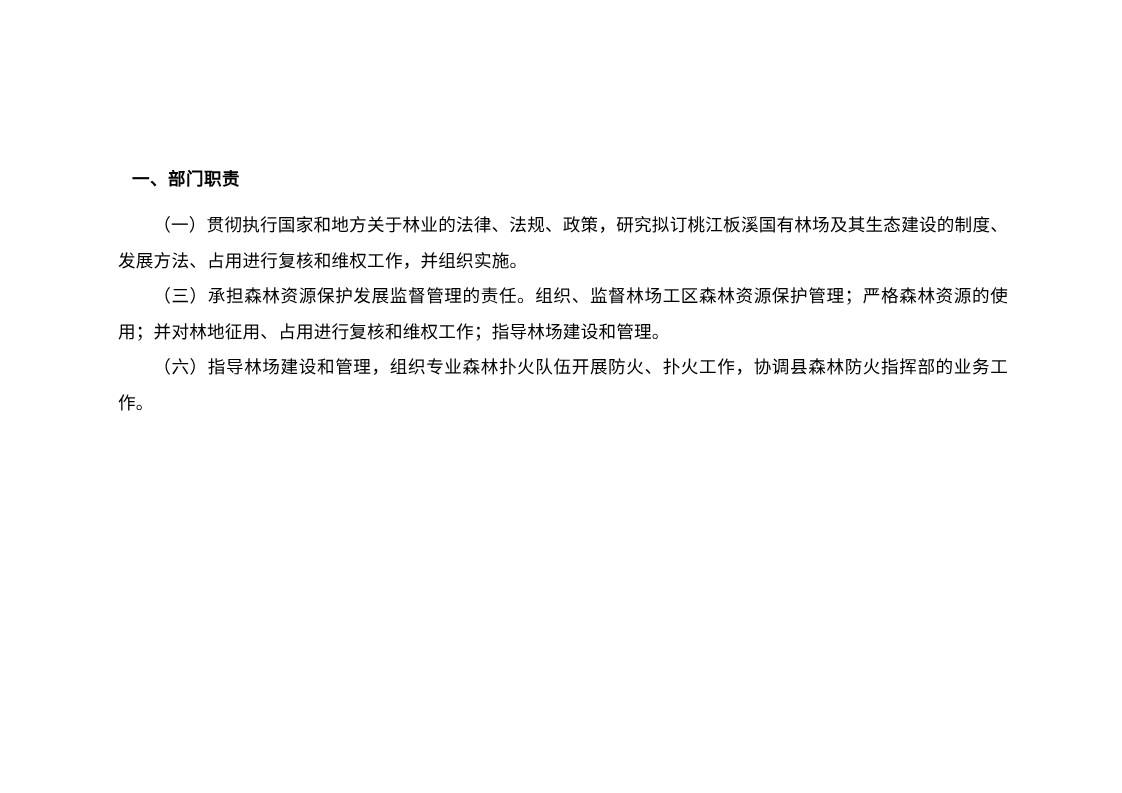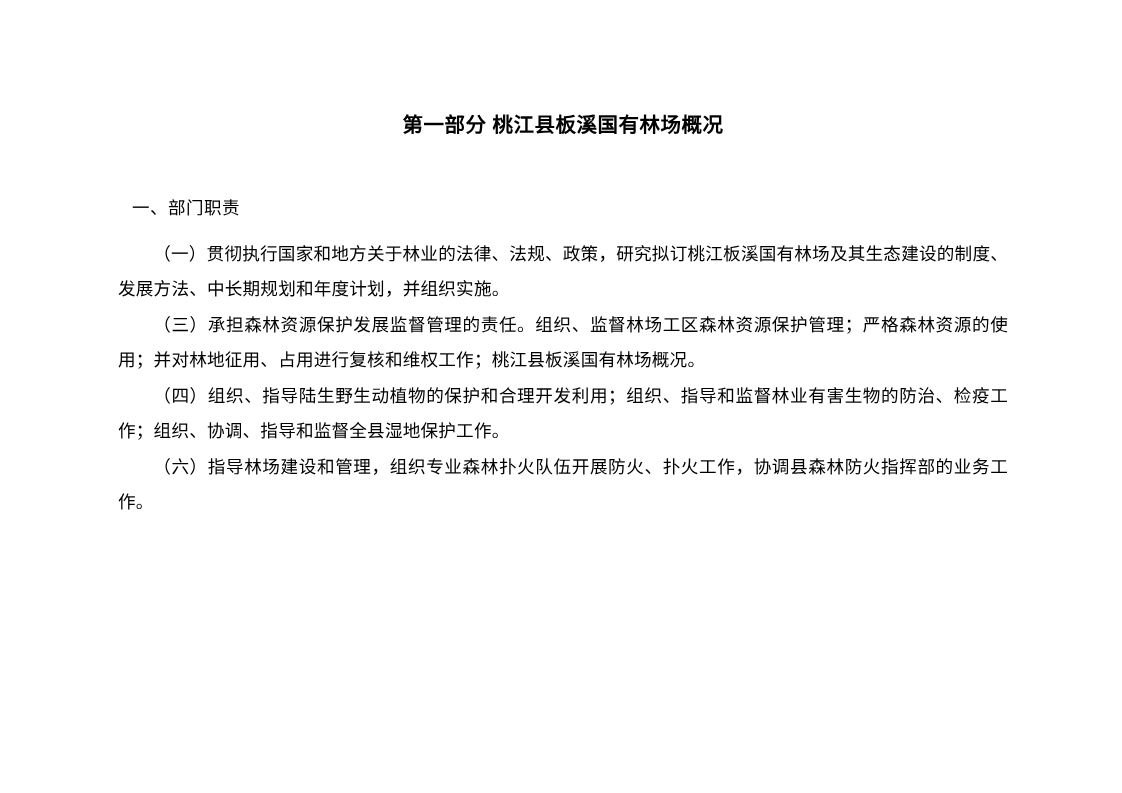--- a/index.html
+++ b/index.html
@@ -32,24 +32,24 @@
     font-family: "Liberation Sans", "DejaVu Sans", sans-serif;
     font-weight: bold;
     font-size: 20.5px;
     letter-spacing: 0.5px;
     line-height: 1.4;
     margin: 0 0 0 0;
     padding-top: 16px;
   }
   .section-heading {
     font-family: "Liberation Sans", "DejaVu Sans", sans-serif;
-    font-weight: normal;
+    font-weight: bold;
     font-size: 17.5px;
     letter-spacing: 0.5px;
-    margin-top: 54px;
+    margin-top: 70px;
     margin-bottom: 0;
     padding-left: 14px;
   }
   .para {
     font-family: "Liberation Serif", "DejaVu Serif", serif;
     font-size: 17.6px;
     line-height: 2.02;
     text-align: justify;
     text-justify: inter-ideograph;
     text-indent: 2em;
@@ -59,28 +59,26 @@
   .para:first-of-type {
     margin-top: 18px;
   }
 </style>
 </head>
 <body>
 
 <div class="page">
   <div class="content">
 
-    <h1 class="doc-title">第一部分 桃江县板溪国有林场概况</h1>
 
     <h2 class="section-heading">一、部门职责</h2>
 
-    <p class="para">（一）贯彻执行国家和地方关于林业的法律、法规、政策，研究拟订桃江板溪国有林场及其生态建设的制度、发展方法、中长期规划和年度计划，并组织实施。</p>
+    <p class="para">（一）贯彻执行国家和地方关于林业的法律、法规、政策，研究拟订桃江板溪国有林场及其生态建设的制度、发展方法、占用进行复核和维权工作，并组织实施。</p>
 
 
-    <p class="para">（三）承担森林资源保护发展监督管理的责任。组织、监督林场工区森林资源保护管理；严格森林资源的使用；并对林地征用、占用进行复核和维权工作；桃江县板溪国有林场概况。</p>
+    <p class="para">（三）承担森林资源保护发展监督管理的责任。组织、监督林场工区森林资源保护管理；严格森林资源的使用；并对林地征用、占用进行复核和维权工作；指导林场建设和管理。</p>
 
-    <p class="para">（四）组织、指导陆生野生动植物的保护和合理开发利用；组织、指导和监督林业有害生物的防治、检疫工作；组织、协调、指导和监督全县湿地保护工作。</p>
 
 
     <p class="para">（六）指导林场建设和管理，组织专业森林扑火队伍开展防火、扑火工作，协调县森林防火指挥部的业务工作。</p>
 
   </div>
 </div>
 
 </body></html>

